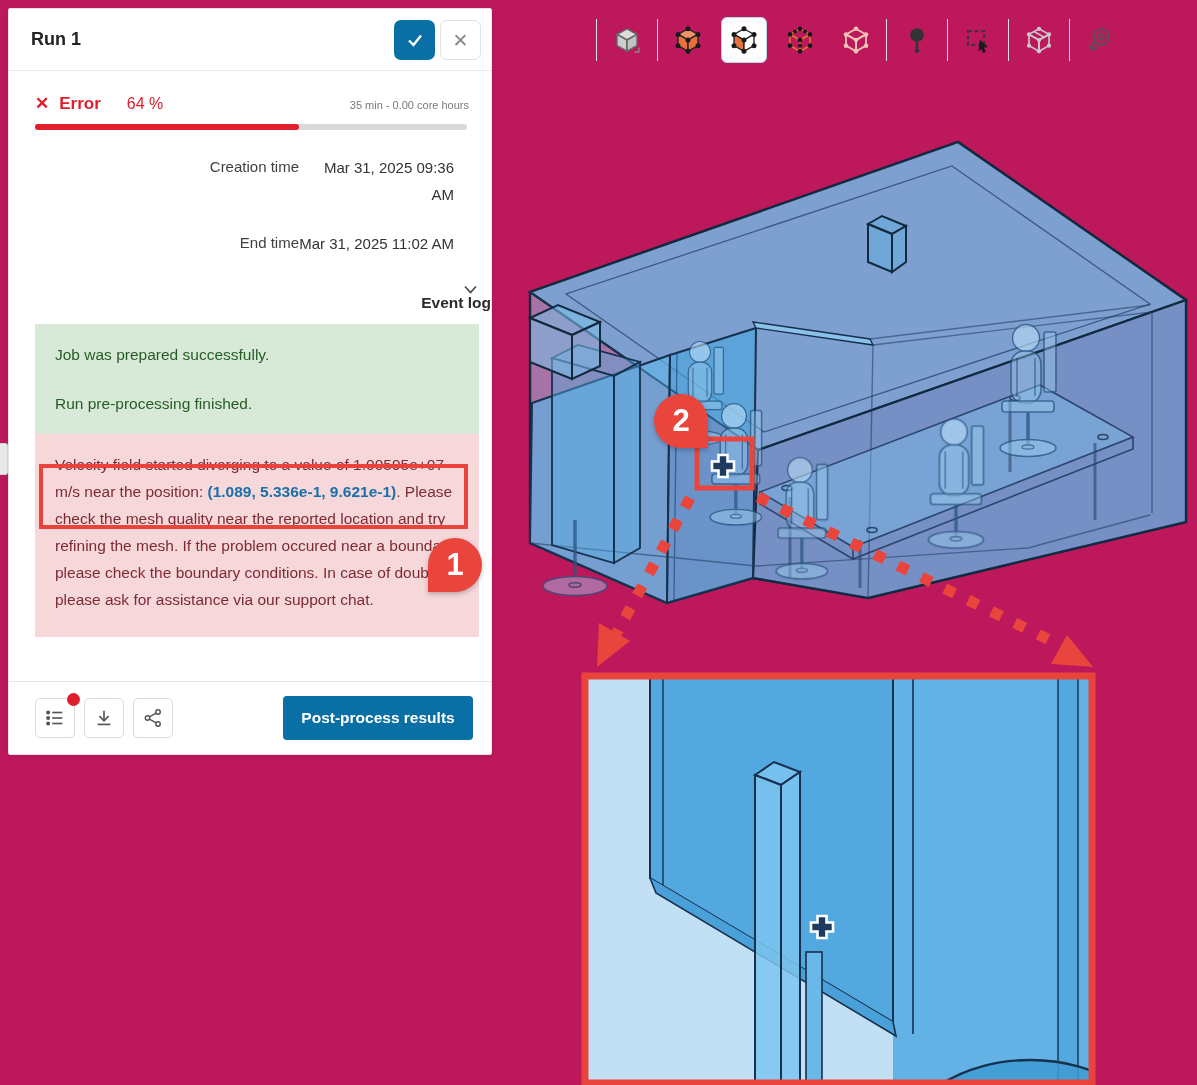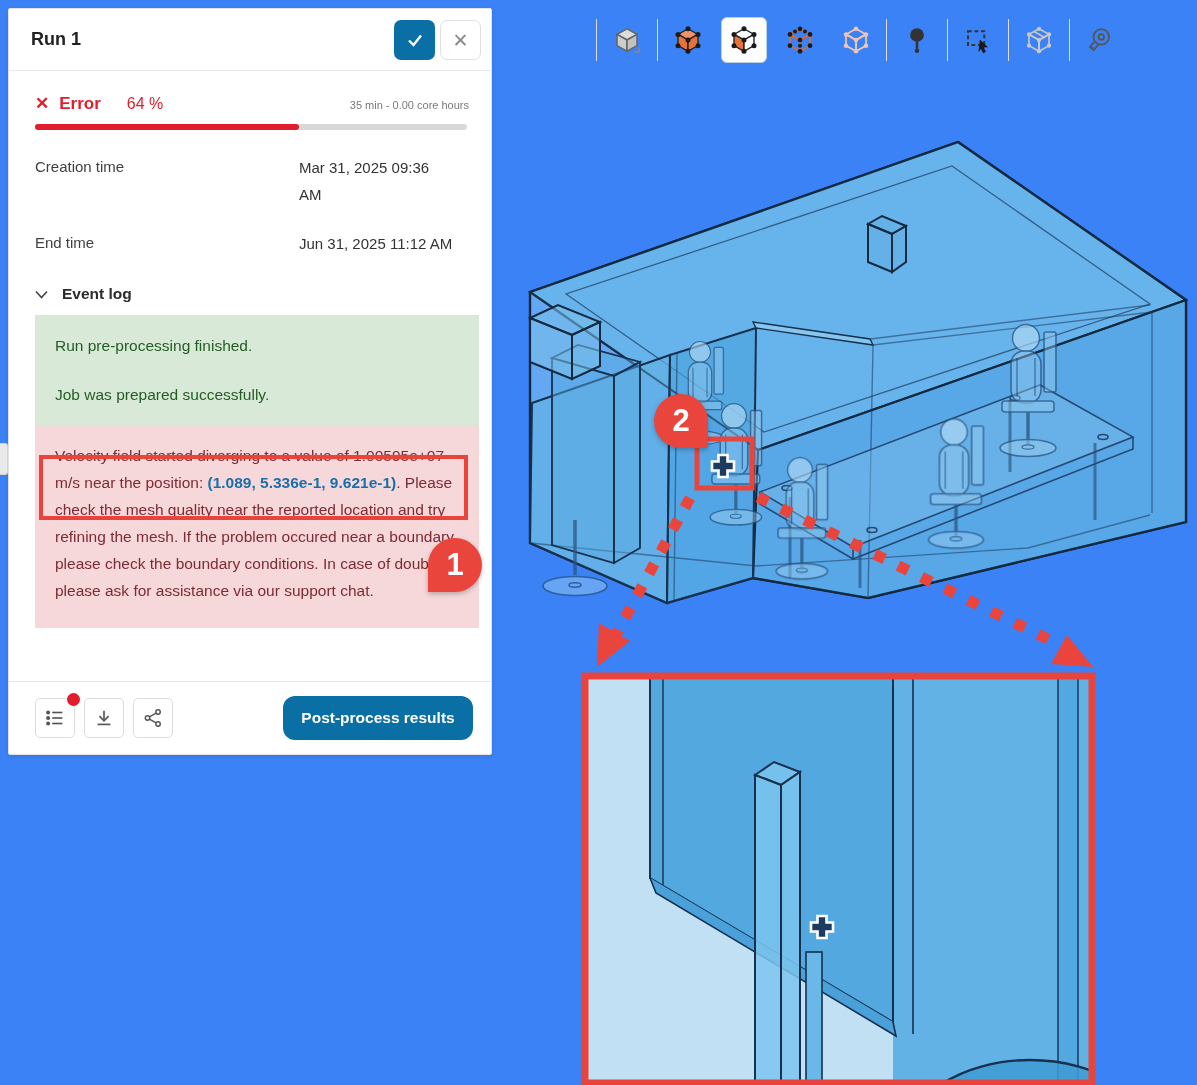--- a/index.html
+++ b/index.html
@@ -1,18 +1,18 @@
 <!DOCTYPE html>
 <html><head>
 <meta charset="utf-8">
 <style>
   * { margin:0; padding:0; box-sizing:border-box; }
   html,body { width:1197px; height:1085px; overflow:hidden;
     font-family:"Liberation Sans", sans-serif; background:#f5f6f6; }
-  .stage { position:relative; width:1197px; height:1085px; background:#3b82f6; }
+  .stage { position:relative; width:1197px; height:1085px; background:#be185d; }
 
   
   svg.scene { position:absolute; left:0; top:0; width:1197px; height:1085px; }
 
   
   .vtoolbar { position:absolute; left:594px; top:14px; height:52px;
     display:flex; align-items:center; }
   .vsep { width:1px; height:42px; background:#dcdddd; margin:0 2px; }
   .tbtn { width:46px; height:46px; display:flex; align-items:center; justify-content:center;
     border-radius:6px; border:1px solid transparent; background:transparent; cursor:pointer; }
@@ -32,45 +32,45 @@
   .hbtn.confirm { right:56px; background:#0a6fa4; }
   .hbtn.cancel { right:10px; background:#fff; border:1px solid #e0e0e0; color:#8a8a8a;
     font-size:19px; }
   .status-row { display:flex; align-items:baseline; padding:22px 22px 0 26px; }
   .status-x { color:#e01e2c; font-weight:700; font-size:17px; margin-right:10px; }
   .status-label { color:#e01e2c; font-weight:700; font-size:17px; margin-right:26px; }
   .status-pct { color:#e01e2c; font-size:16px; }
   .status-meta { margin-left:auto; color:#7a7a7a; font-size:11px; }
   .progress { margin:10px 24px 0 26px; height:6px; background:#d9d9d9; border-radius:3px; }
   .progress > div { height:6px; background:#e01e2c; border-radius:3px; }
-  .fields { padding:28px 24px 0 26px; }
+  .fields { padding:28px 24px 0 26px;text-align:right; }
   .frow { display:flex; margin-bottom:26px; }
   .flabel { width:264px; font-size:15px; color:#3f3f3f; }
   .fvalue { width:155px; font-size:15px; color:#333; line-height:27px; margin-top:-4px; }
-  .elog-head { display:flex; align-items:center; padding:2px 0 12px 26px; cursor:pointer; }
+  .elog-head { display:flex; align-items:flex-end; padding:2px 0 12px 26px; cursor:pointer;flex-direction:column; }
   .elog-head .chev { margin-right:14px; display:flex; }
   .elog-head .txt { font-size:15.5px; font-weight:700; color:#2b2b2b; }
   .logbox { margin:0 14px 0 26px; width:444px; padding:17px 20px; font-size:15.5px;
     line-height:27px; }
   .logbox.ok { background:#d9e9d7; color:#245c24; }
   .logbox.ok p + p { margin-top:22px; }
   .logbox.err { background:#f6d8da; color:#7d2a33; position:relative; padding-bottom:24px; }
   .err-link { color:#1a6fa8; font-weight:700; cursor:pointer; }
   .hl-rect { position:absolute; left:4px; top:30px; width:429px; height:65px;
     border:4px solid #e8443c; pointer-events:none; }
   .panel-footer { position:absolute; left:0; bottom:0; width:100%; height:73px;
     border-top:1px solid #e7e7e7; display:flex; align-items:center; padding:0 18px 0 26px; }
   .fbtn { width:40px; height:40px; border:1px solid #dcdcdc; border-radius:5px;
     background:#fff; display:flex; align-items:center; justify-content:center;
     margin-right:9px; cursor:pointer; position:relative; }
   .fbtn svg { width:22px; height:22px; }
   .dot-badge { position:absolute; right:-6px; top:-6px; width:13px; height:13px;
     border-radius:50%; background:#e01e2c; }
   .pp-btn { margin-left:auto; width:190px; height:44px; background:#0a6fa4; color:#fff;
-    border:none; border-radius:12px; font-size:15.5px; font-weight:700; cursor:pointer;
+    border:none; border-radius:4px; font-size:15.5px; font-weight:700; cursor:pointer;
     font-family:"Liberation Sans", sans-serif; }
 
   
   .edge-handle { position:absolute; left:0; top:443px; width:8px; height:32px;
     background:#e9e9e9; border:1px solid #d2d2d2; border-left:none;
     border-radius:0 3px 3px 0; cursor:pointer; }
 
   
   .badge { position:absolute; width:54px; height:54px; background:#e9453d; color:#fff;
     font-weight:700; font-size:31px; display:flex; align-items:center;
@@ -356,36 +356,36 @@
       <div style="width: 61%;"></div>
     </div>
 
     <div class="fields">
       <div class="frow">
         <div class="flabel">Creation time</div>
         <div class="fvalue">Mar 31, 2025 09:36 AM</div>
       </div>
       <div class="frow">
         <div class="flabel">End time</div>
-        <div class="fvalue">Jun 31, 2025 11:12 AM</div>
+        <div class="fvalue">Mar 31, 2025 11:02 AM</div>
       </div>
     </div>
 
     <div class="elog-head">
       <span class="chev">
         <svg width="13" height="9" viewBox="0 0 13 9">
           <polyline points="1,1.5 6.5,7.5 12,1.5" fill="none" stroke="#444" stroke-width="1.6"></polyline>
         </svg>
       </span>
       <span class="txt">Event log</span>
     </div>
 
     <div class="logbox ok">
+      <p>Job was prepared successfully.</p>
       <p>Run pre-processing finished.</p>
-      <p>Job was prepared successfully.</p>
     </div>
 
     <div class="logbox err">
       <p><span>Velocity field started diverging to a value of 1.00595e+07 m/s near the position: </span><a class="err-link">(1.089, 5.336e-1, 9.621e-1)</a><span>. Please check the mesh quality near the reported location and try refining the mesh. If the problem occured near a boundary, please check the boundary conditions. In case of doubt, please ask for assistance via our support chat.</span></p>
       <div class="hl-rect"></div>
     </div>
 
     <div class="panel-footer">
       <div class="fbtn">
         <svg viewBox="0 0 24 24" fill="none" stroke="#555" stroke-width="1.8">

